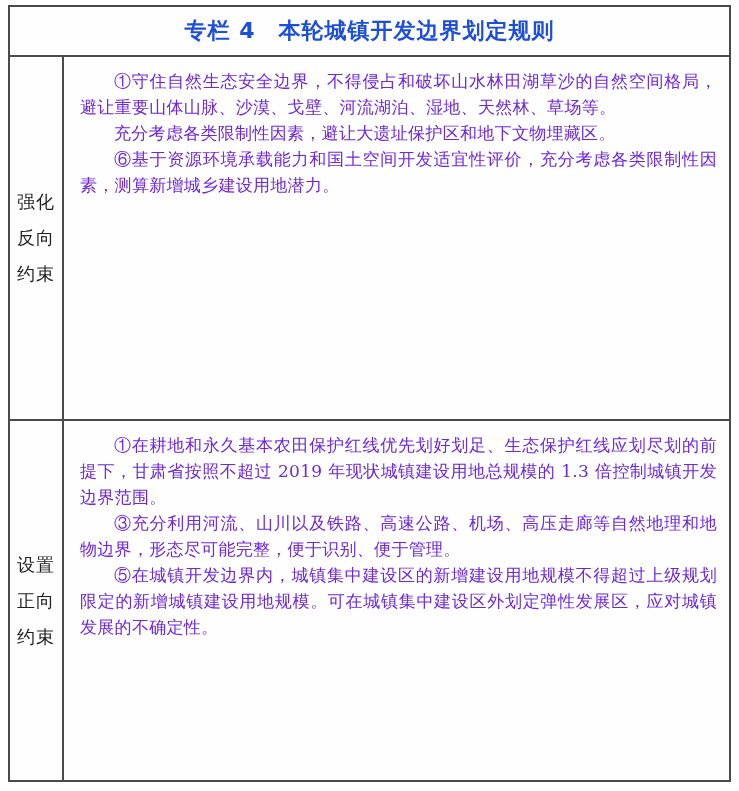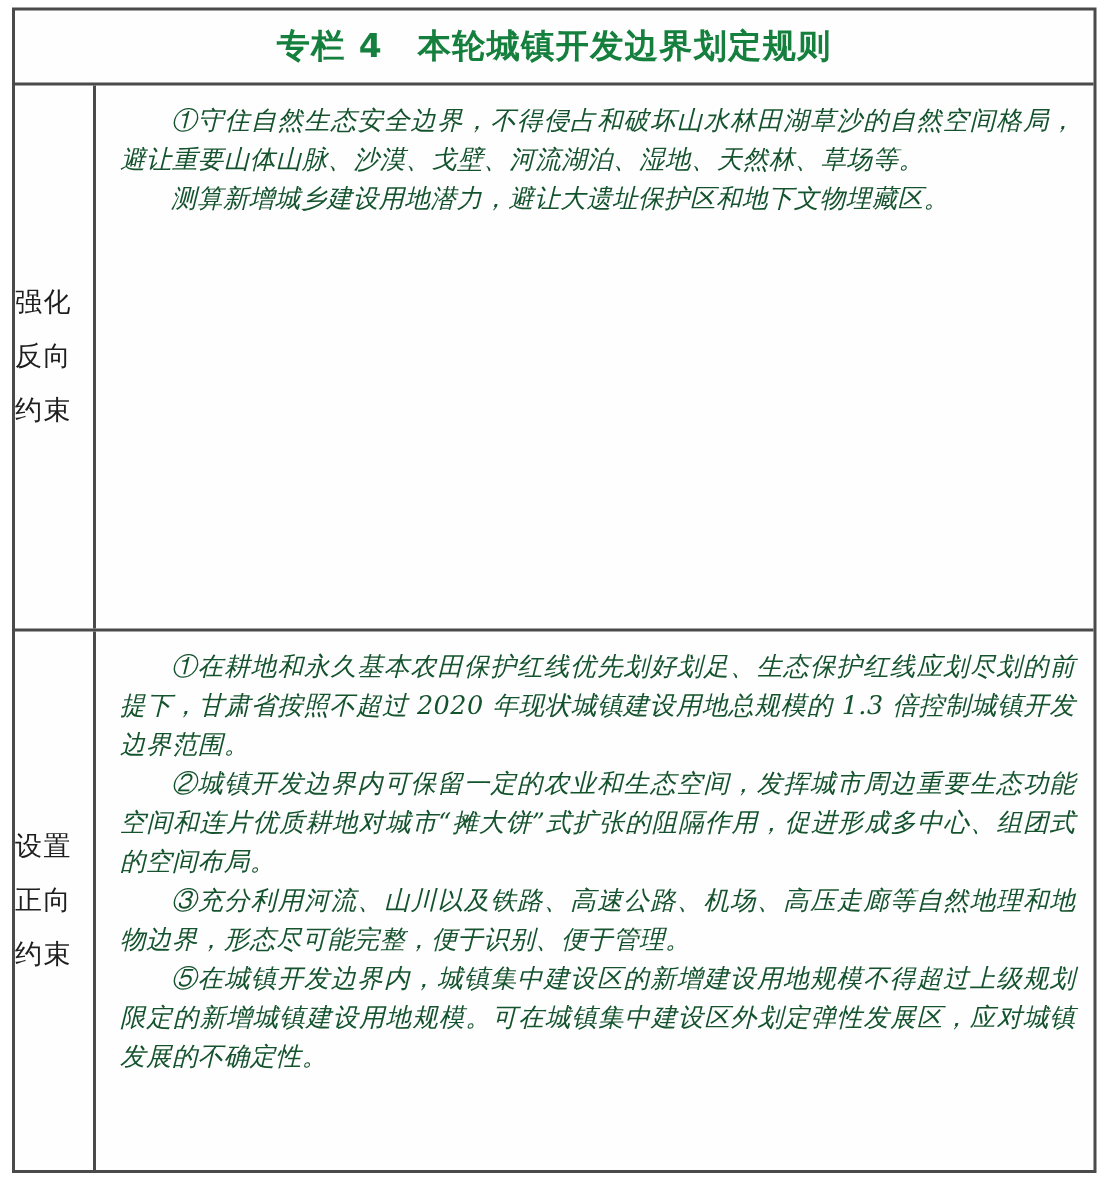--- a/index.html
+++ b/index.html
@@ -31,40 +31,41 @@
     border-bottom: 2px solid #4a4a4a;
     display: flex;
     align-items: center;
     justify-content: center;
   }
   .title {
     font-family: "DejaVu Sans", "Liberation Sans", sans-serif;
     font-weight: 700;
     font-size: 22px;
     letter-spacing: 1px;
-    color: #15803d;
+    color: #1d4ed8;
     white-space: nowrap;
   }
   .body-row {
     display: flex;
     min-height: 0;
   }
   .body-row.row-0 {
     flex: 363 0 0;
     border-bottom: 2px solid #4a4a4a;
   }
   .body-row.row-1 {
     flex: 360 0 0;
   }
   .label-cell {
     flex: none;
     width: 52px;
     border-right: 2px solid #4a4a4a;
     display: flex;
     flex-direction: column;
+    align-items: center;
     justify-content: center;
     font-size: 18px;
     color: #1e1e1e;
   }
   .label-line {
     line-height: 36px;
     white-space: nowrap;
     letter-spacing: 1px;
   }
   .content-cell {
@@ -72,54 +73,53 @@
     padding: 11px 12px 8px 16px;
     overflow: hidden;
   }
   .para {
     margin: 0;
     font-size: 17px;
     line-height: 26px;
     text-align: justify;
     text-indent: 2em;
     letter-spacing: 0.3px;
-    color: #14532d;
-    font-style: italic;
+    color: #6d28d9;
   }
 </style>
 </head>
 <body>
 
 <div class="page">
   <div class="panel">
 
     <div class="title-row">
       <span class="title">专栏 4　本轮城镇开发边界划定规则</span>
     </div>
 
     <div class="body-row row-0">
       <div class="label-cell">
         <span class="label-line">强化</span>
         <span class="label-line">反向</span>
         <span class="label-line">约束</span>
       </div>
       <div class="content-cell">
         <p class="para">①守住自然生态安全边界，不得侵占和破坏山水林田湖草沙的自然空间格局，避让重要山体山脉、沙漠、戈壁、河流湖泊、湿地、天然林、草场等。</p>
-        <p class="para">测算新增城乡建设用地潜力，避让大遗址保护区和地下文物埋藏区。</p>
+        <p class="para">充分考虑各类限制性因素，避让大遗址保护区和地下文物埋藏区。</p>
+        <p class="para">⑥基于资源环境承载能力和国土空间开发适宜性评价，充分考虑各类限制性因素，测算新增城乡建设用地潜力。</p>
       </div>
     </div>
 
     <div class="body-row row-1">
       <div class="label-cell">
         <span class="label-line">设置</span>
         <span class="label-line">正向</span>
         <span class="label-line">约束</span>
       </div>
       <div class="content-cell">
-        <p class="para">①在耕地和永久基本农田保护红线优先划好划足、生态保护红线应划尽划的前提下，甘肃省按照不超过 2020 年现状城镇建设用地总规模的 1.3 倍控制城镇开发边界范围。</p>
-        <p class="para">②城镇开发边界内可保留一定的农业和生态空间，发挥城市周边重要生态功能空间和连片优质耕地对城市“摊大饼”式扩张的阻隔作用，促进形成多中心、组团式的空间布局。</p>
+        <p class="para">①在耕地和永久基本农田保护红线优先划好划足、生态保护红线应划尽划的前提下，甘肃省按照不超过 2019 年现状城镇建设用地总规模的 1.3 倍控制城镇开发边界范围。</p>
         <p class="para">③充分利用河流、山川以及铁路、高速公路、机场、高压走廊等自然地理和地物边界，形态尽可能完整，便于识别、便于管理。</p>
         <p class="para">⑤在城镇开发边界内，城镇集中建设区的新增建设用地规模不得超过上级规划限定的新增城镇建设用地规模。可在城镇集中建设区外划定弹性发展区，应对城镇发展的不确定性。</p>
       </div>
     </div>
 
   </div>
 </div>
 
 </body></html>

